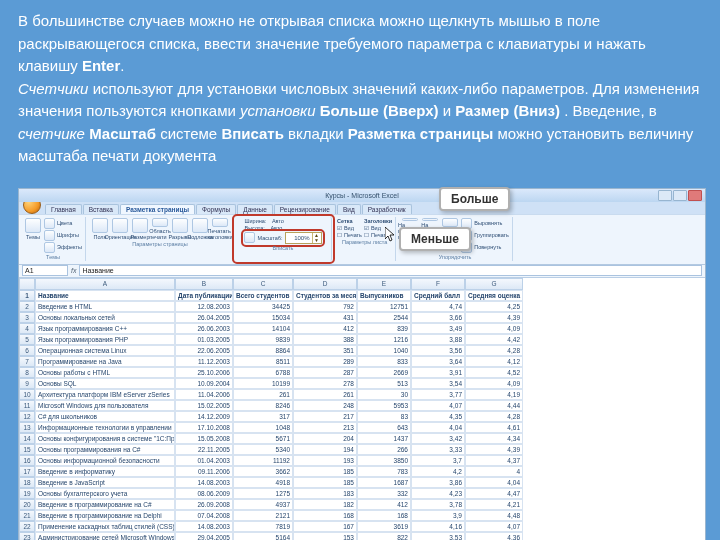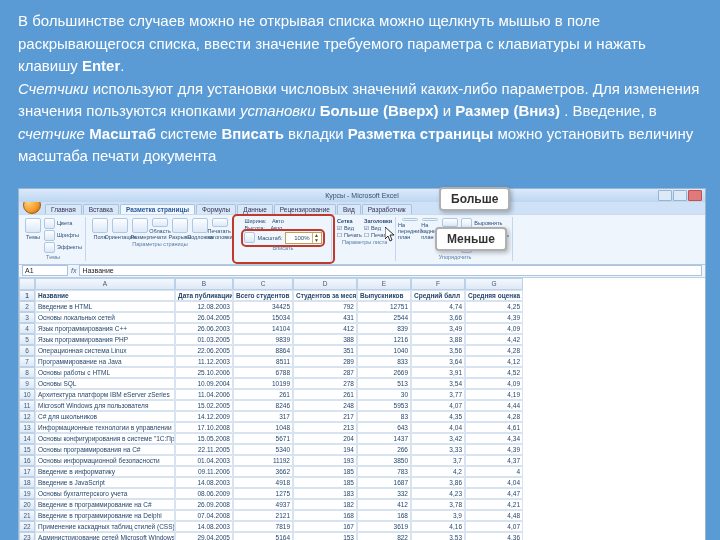--- a/index.html
+++ b/index.html
@@ -353,21 +353,21 @@
               <div class="ricon sm"></div>
               <span>Повернуть</span>
             </div>
         </div>
       </div>
       <div class="rgroup-label">Упорядочить</div>
     </div>
   </div>
 
   <div class="callout" style="top:-2px; left:420px;">Больше</div>
-  <div class="callout" style="top:38px; left:416px;">Меньше</div>
+  <div class="callout" style="top:38px; left:380px;">Меньше</div>
   <svg class="cursor" style="top:38px; left:366px;" viewBox="0 0 12 16">
       <path d="M0 0 L0 12 L3 9 L5 14 L7 13 L5 8 L9 8 Z" fill="#fff" stroke="#000" stroke-width="0.8"></path>
     </svg>
 
   <div class="fx">
     <div class="namebox">A1</div>
     <span style="font-style:italic;color:#567;">fx</span>
     <div class="fxbox">Название</div>
   </div>
 

